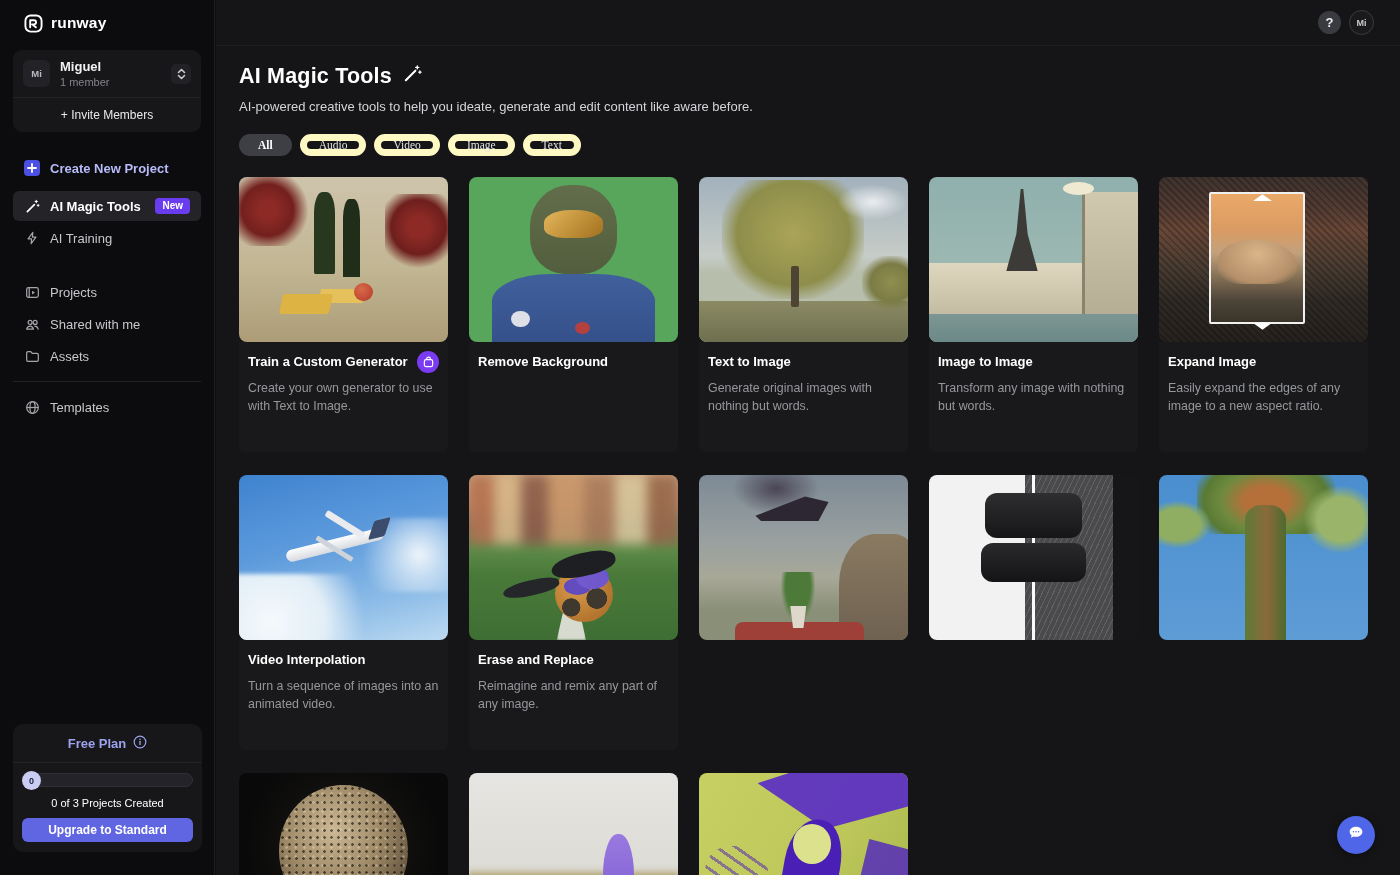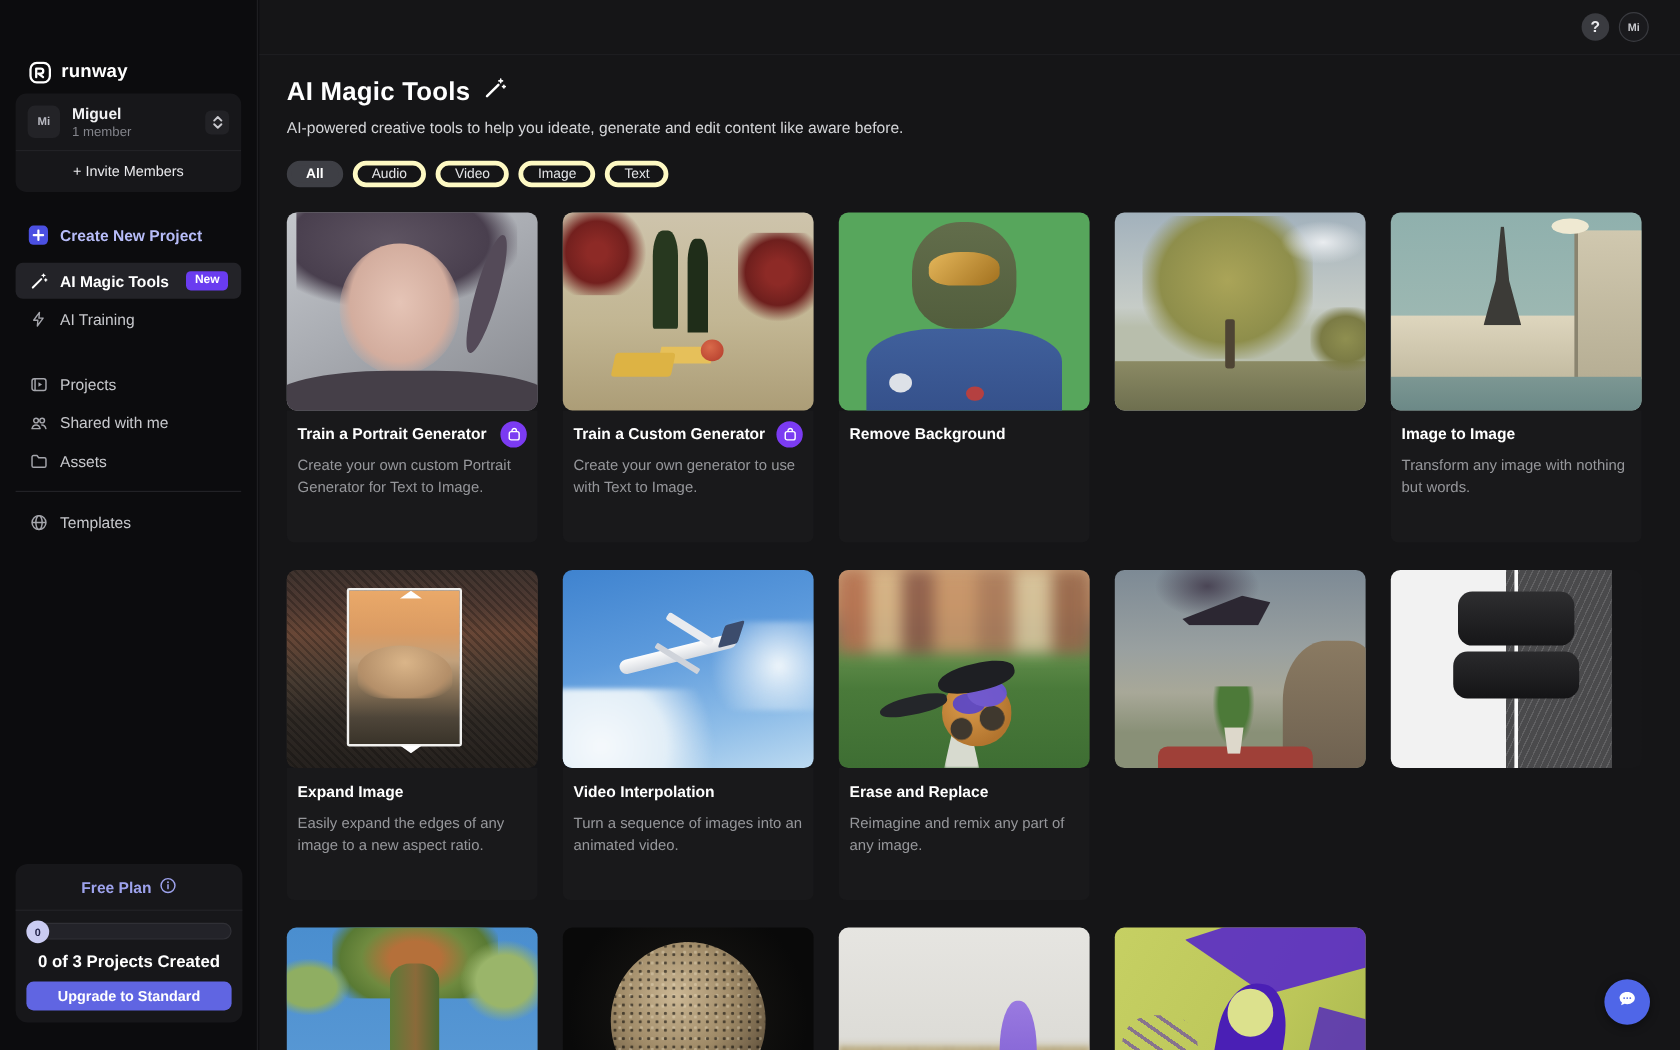--- a/index.html
+++ b/index.html
@@ -7,21 +7,21 @@
   body {
     background:#0e0e10;
     font-family:"Liberation Sans", sans-serif;
     overflow:hidden;
     position:relative;
     -webkit-font-smoothing:antialiased;
   }
 
   
   .sidebar{position:absolute;left:0;top:0;width:215px;height:875px;background:#0c0c0e;border-right:1px solid #1e1e21;}
-  .logo-row{height:50px;padding:14px 0 0 24px;display:flex;align-items:center;gap:8px;margin-top:28px;}
+  .logo-row{height:50px;padding:14px 0 0 24px;display:flex;align-items:flex-start;gap:8px;}
   .logo-row svg{display:block;}
   .logo-text{color:#fff;font-size:15.5px;font-weight:700;letter-spacing:.2px;}
 
   .ws-card{margin:0 13px;background:#17171a;border-radius:9px;overflow:hidden;}
   .ws-top{display:flex;align-items:center;gap:10px;padding:9px 10px;cursor:pointer;}
   .ws-avatar{width:27px;height:27px;border-radius:6px;background:#232327;color:#b9bac2;font-size:9.5px;font-weight:600;display:flex;align-items:center;justify-content:center;flex:0 0 auto;}
   .ws-name{color:#f1f1f3;font-size:13px;font-weight:600;line-height:1.25;}
   .ws-members{color:#83848b;font-size:11px;margin-top:1px;}
   .ws-sort{margin-left:auto;width:20px;height:20px;border-radius:5px;background:#222226;display:flex;align-items:center;justify-content:center;}
   .ws-invite{border-top:1px solid #222226;text-align:center;padding:10px 0;color:#e9e9ec;font-size:12px;cursor:pointer;}
@@ -36,36 +36,36 @@
   .nav-item.active{background:#232328;color:#fff;font-weight:600;}
   .badge-new{margin-left:auto;background:#6a3cf0;color:#fff;font-size:10px;font-weight:700;padding:3px 7px;border-radius:4px;line-height:1;}
   .nav-gap{height:20px;}
   .nav-divider{border-top:1px solid #222226;margin:10px 13px;}
 
   .plan-card{position:absolute;left:13px;bottom:23px;width:189px;background:#17171a;border-radius:10px;padding:11px 9px 10px;}
   .plan-title{display:flex;align-items:center;justify-content:center;gap:7px;color:#9da2ec;font-size:13px;font-weight:600;}
   .plan-div{border-top:1px solid #232327;margin:10px -9px 10px;}
   .plan-track{position:relative;height:14px;border-radius:8px;background:#232329;border:1px solid #303036;}
   .plan-thumb{position:absolute;left:-1px;top:-3px;width:19px;height:19px;border-radius:50%;background:#caccf2;color:#23244a;font-size:9px;font-weight:700;display:flex;align-items:center;justify-content:center;}
-  .plan-usage{margin-top:10px;text-align:center;color:#fff;font-size:14px;font-weight:700;}
+  .plan-usage{margin-top:10px;text-align:center;color:#fff;font-size:11px;font-weight:400;}
   .plan-upgrade{margin-top:9px;width:100%;height:24px;border:none;border-radius:6px;background:#6065e2;color:#fff;font-size:12px;font-weight:600;cursor:pointer;font-family:inherit;}
 
   
   .main{position:absolute;left:216px;top:0;width:1184px;height:875px;background:#151517;}
   .topbar{height:46px;border-bottom:1px solid #1d1d20;position:relative;}
   .search{position:absolute;left:22px;top:9px;width:323px;height:28px;background:#1e1f23;border:1px solid #28292e;border-radius:8px;color:#babbc0;font-size:12.5px;padding:0 12px;outline:none;font-family:inherit;}
   .search::placeholder{color:#75777e;}
   .help-btn{position:absolute;right:59px;top:11px;width:23px;height:23px;border-radius:50%;background:#3a3b40;color:#ececef;font-size:13px;font-weight:700;display:flex;align-items:center;justify-content:center;cursor:pointer;}
   .top-avatar{position:absolute;right:26px;top:10px;width:25px;height:25px;border-radius:50%;background:#1a1a1d;border:1px solid #3a3b40;color:#c9cacf;font-size:9px;font-weight:600;display:flex;align-items:center;justify-content:center;cursor:pointer;}
 
   .content{padding:18px 23px 0;}
   .page-title{display:flex;align-items:center;gap:11px;color:#fff;font-size:21.5px;font-weight:700;letter-spacing:.2px;}
   .page-sub{margin-top:10px;color:#d4d5d8;font-size:13px;}
   .chips{margin-top:20px;display:flex;gap:8px;}
-  .chip{height:22px;padding:0 12px;border-radius:11px;border:4px solid #fef9c3;background:transparent;color:#e3e4e7;font-size:11.5px;display:flex;align-items:center;cursor:pointer;font-family:Liberation Sans, sans-serif;}
+  .chip{height:22px;padding:0 12px;border-radius:11px;border:7px solid #fef9c3;background:transparent;color:#e3e4e7;font-size:11.5px;display:flex;align-items:center;cursor:pointer;font-family:Liberation Serif, serif;}
   .chip.active{background:#3e3f45;border-color:#3e3f45;color:#fff;font-weight:700;}
 
   .grid{margin-top:21px;display:grid;grid-template-columns:repeat(5,209px);column-gap:21px;row-gap:23px;}
   .card{width:209px;cursor:pointer;}
   .card-body{background:#19191b;border-radius:0 0 6px 6px;height:110px;padding:9px 9px 0;margin-top:0;}
   .title-row{display:flex;align-items:flex-start;justify-content:space-between;min-height:22px;}
   .card-title{color:#fff;font-size:13px;font-weight:700;line-height:1.3;padding-top:3px;}
   .premium-badge{width:22px;height:22px;border-radius:50%;background:#7b3bf2;display:flex;align-items:center;justify-content:center;flex:0 0 auto;margin-left:6px;}
   .card-desc{margin-top:7px;color:#96979b;font-size:12.4px;line-height:1.42;}
 
@@ -335,41 +335,20 @@
     <div class="chips">
       <button class="chip active">All</button>
       <button class="chip">Audio</button>
       <button class="chip">Video</button>
       <button class="chip">Image</button>
       <button class="chip">Text</button>
     </div>
 
     <div class="grid">
 
-      <div class="card">
-        <div class="art a-portrait">
-            <i class="e1"></i>
-            <i class="e2"></i>
-            <i class="e3"></i>
-            <i class="e4"></i>
-            <i class="e5"></i>
-          </div>
-        <div class="card-body">
-          <div class="title-row">
-            <span class="card-title">Train a Portrait Generator</span>
-            <span class="premium-badge">
-                <svg width="11" height="12" viewBox="0 0 12 13">
-                  <rect x="1.5" y="4" width="9" height="7.5" rx="1.8" fill="none" stroke="#fff" stroke-width="1.3"></rect>
-                  <path d="M4 4V3.2a2 2 0 0 1 4 0V4" fill="none" stroke="#fff" stroke-width="1.3"></path>
-                </svg>
-              </span>
-          </div>
-          <p class="card-desc">Create your own custom Portrait Generator for Text to Image.</p>
-        </div>
-      </div>
 
 
       <div class="card">
         <div class="art a-stilllife">
             <i class="e1"></i>
             <i class="e2"></i>
             <i class="e3"></i>
             <i class="e4"></i>
             <i class="e5"></i>
           </div>
@@ -403,20 +382,26 @@
       </div>
 
       <div class="card">
         <div class="art a-tree">
             <i class="e1"></i>
             <i class="e2"></i>
             <i class="e3"></i>
             <i class="e4"></i>
             <i class="e5"></i>
           </div>
+        <div class="card-body">
+          <div class="title-row">
+            <span class="card-title">Text to Image</span>
+          </div>
+          <p class="card-desc">Generate original images with nothing but words.</p>
+        </div>
       </div>
 
       <div class="card">
         <div class="art a-paris">
             <i class="e1"></i>
             <i class="e2"></i>
             <i class="e3"></i>
             <i class="e4"></i>
             <i class="e5"></i>
           </div>

